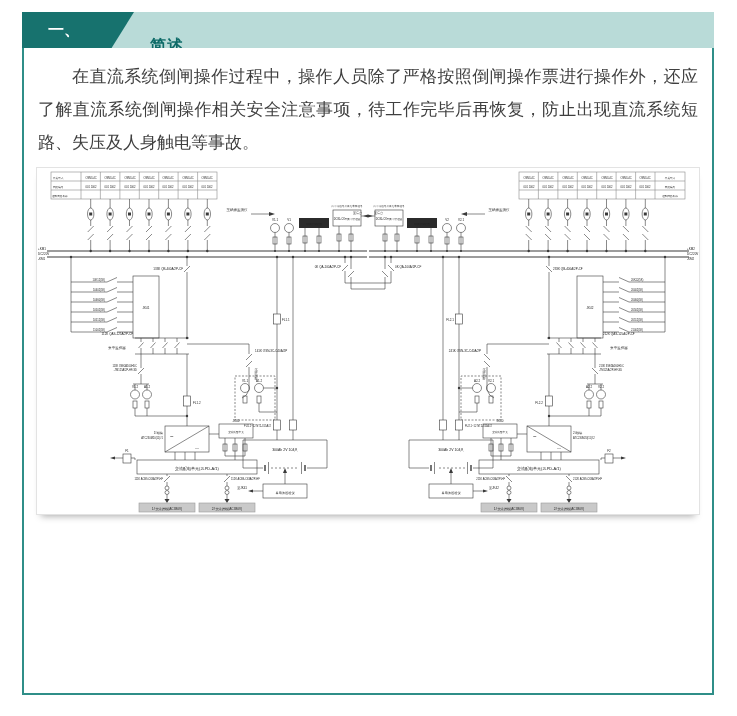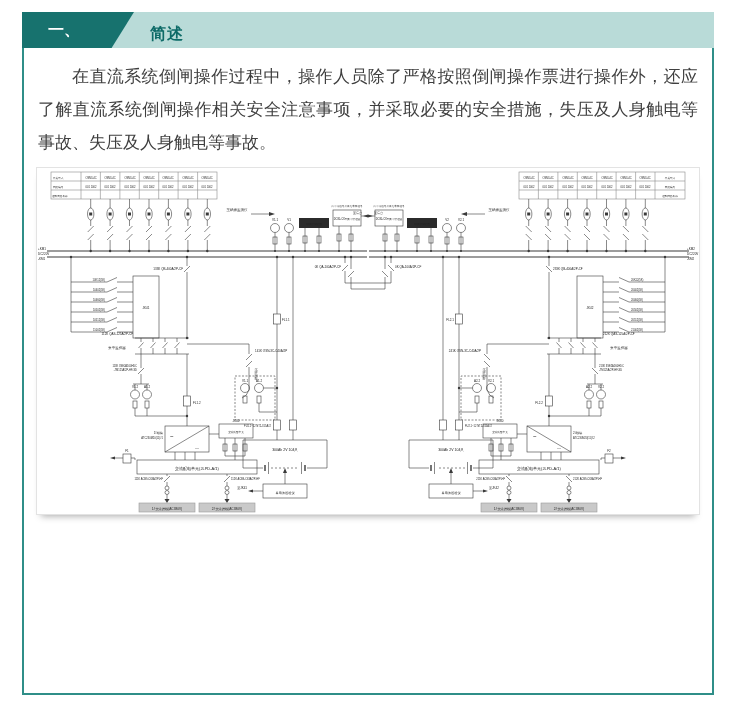--- a/index.html
+++ b/index.html
@@ -2,21 +2,21 @@
 <html><head>
 <meta charset="utf-8">
 <style>
   html,body{margin:0;padding:0;background:#fff;}
   body{width:737px;height:716px;position:relative;overflow:hidden;
        font-family:"Liberation Sans","DejaVu Sans",sans-serif;}
   .banner{position:absolute;left:22px;top:12px;width:692px;height:36px;background:#b9dbd8;}
   .banner-num{position:absolute;left:0;top:0;width:112px;height:36px;background:#17726e;
        clip-path:polygon(0 0,100% 0,80% 100%,0 100%);color:#fff;font-size:16px;font-weight:bold;
        line-height:36px;padding-left:26px;box-sizing:border-box;}
-  .banner-title{position:absolute;left:128px;top:4px;height:36px;line-height:36px;
+  .banner-title{position:absolute;left:128px;top:16px;height:36px;line-height:36px;
        color:#0e6b68;font-size:16px;font-weight:bold;letter-spacing:1px;}
   .content{position:absolute;left:22px;top:48px;width:692px;height:647px;box-sizing:border-box;
        border:2px solid #2f8e88;border-top:none;background:#fff;}
   .paras{padding:12px 14px 0 14px;}
   .para{margin:0;text-indent:2em;font-size:17px;line-height:33px;color:#3f3f3f;text-align:justify;}
   .figure{margin:8px auto 0;width:662px;height:346px;position:relative;background:#fff;
        border:1px solid #e3e3e3;box-shadow:0 6px 7px -5px rgba(0,0,0,0.35);}
   svg{display:block;}
   svg text{fill:#222;stroke:none;font-family:"Liberation Sans","DejaVu Sans",sans-serif;}
   .t26{font-size:2.6px;} .t3{font-size:3px;} .t32{font-size:3.2px;} .t35{font-size:3.5px;}
@@ -26,21 +26,21 @@
 </head>
 <body>
 
 <div class="banner">
   <div class="banner-num">一、</div>
   <div class="banner-title">简述</div>
 </div>
 
 <div class="content">
   <div class="paras">
-    <p class="para">在直流系统倒闸操作过程中，操作人员除了严格按照倒闸操作票进行操作外，还应了解直流系统倒闸操作相关安全注意事项，并采取必要的安全措施，失压及人身触电等事故、失压及人身触电等事故。</p>
+    <p class="para">在直流系统倒闸操作过程中，操作人员除了严格按照倒闸操作票进行操作外，还应了解直流系统倒闸操作相关安全注意事项，待工作完毕后再恢复，防止出现直流系统短路、失压及人身触电等事故。</p>
   </div>
 
   <div class="figure">
     <svg width="662" height="346" viewBox="0 0 662 346">
       <defs>
         <g id="feeder" stroke="#3a3a3a" stroke-width="0.6" fill="none">
           <line x1="0" y1="31" x2="0" y2="40"></line>
           <ellipse cx="0" cy="46" rx="3.2" ry="6"></ellipse>
           <rect x="-1.5" y="44.5" width="3" height="3" fill="#3a3a3a" stroke="none"></rect>
           <line x1="0" y1="52" x2="0" y2="58"></line>

